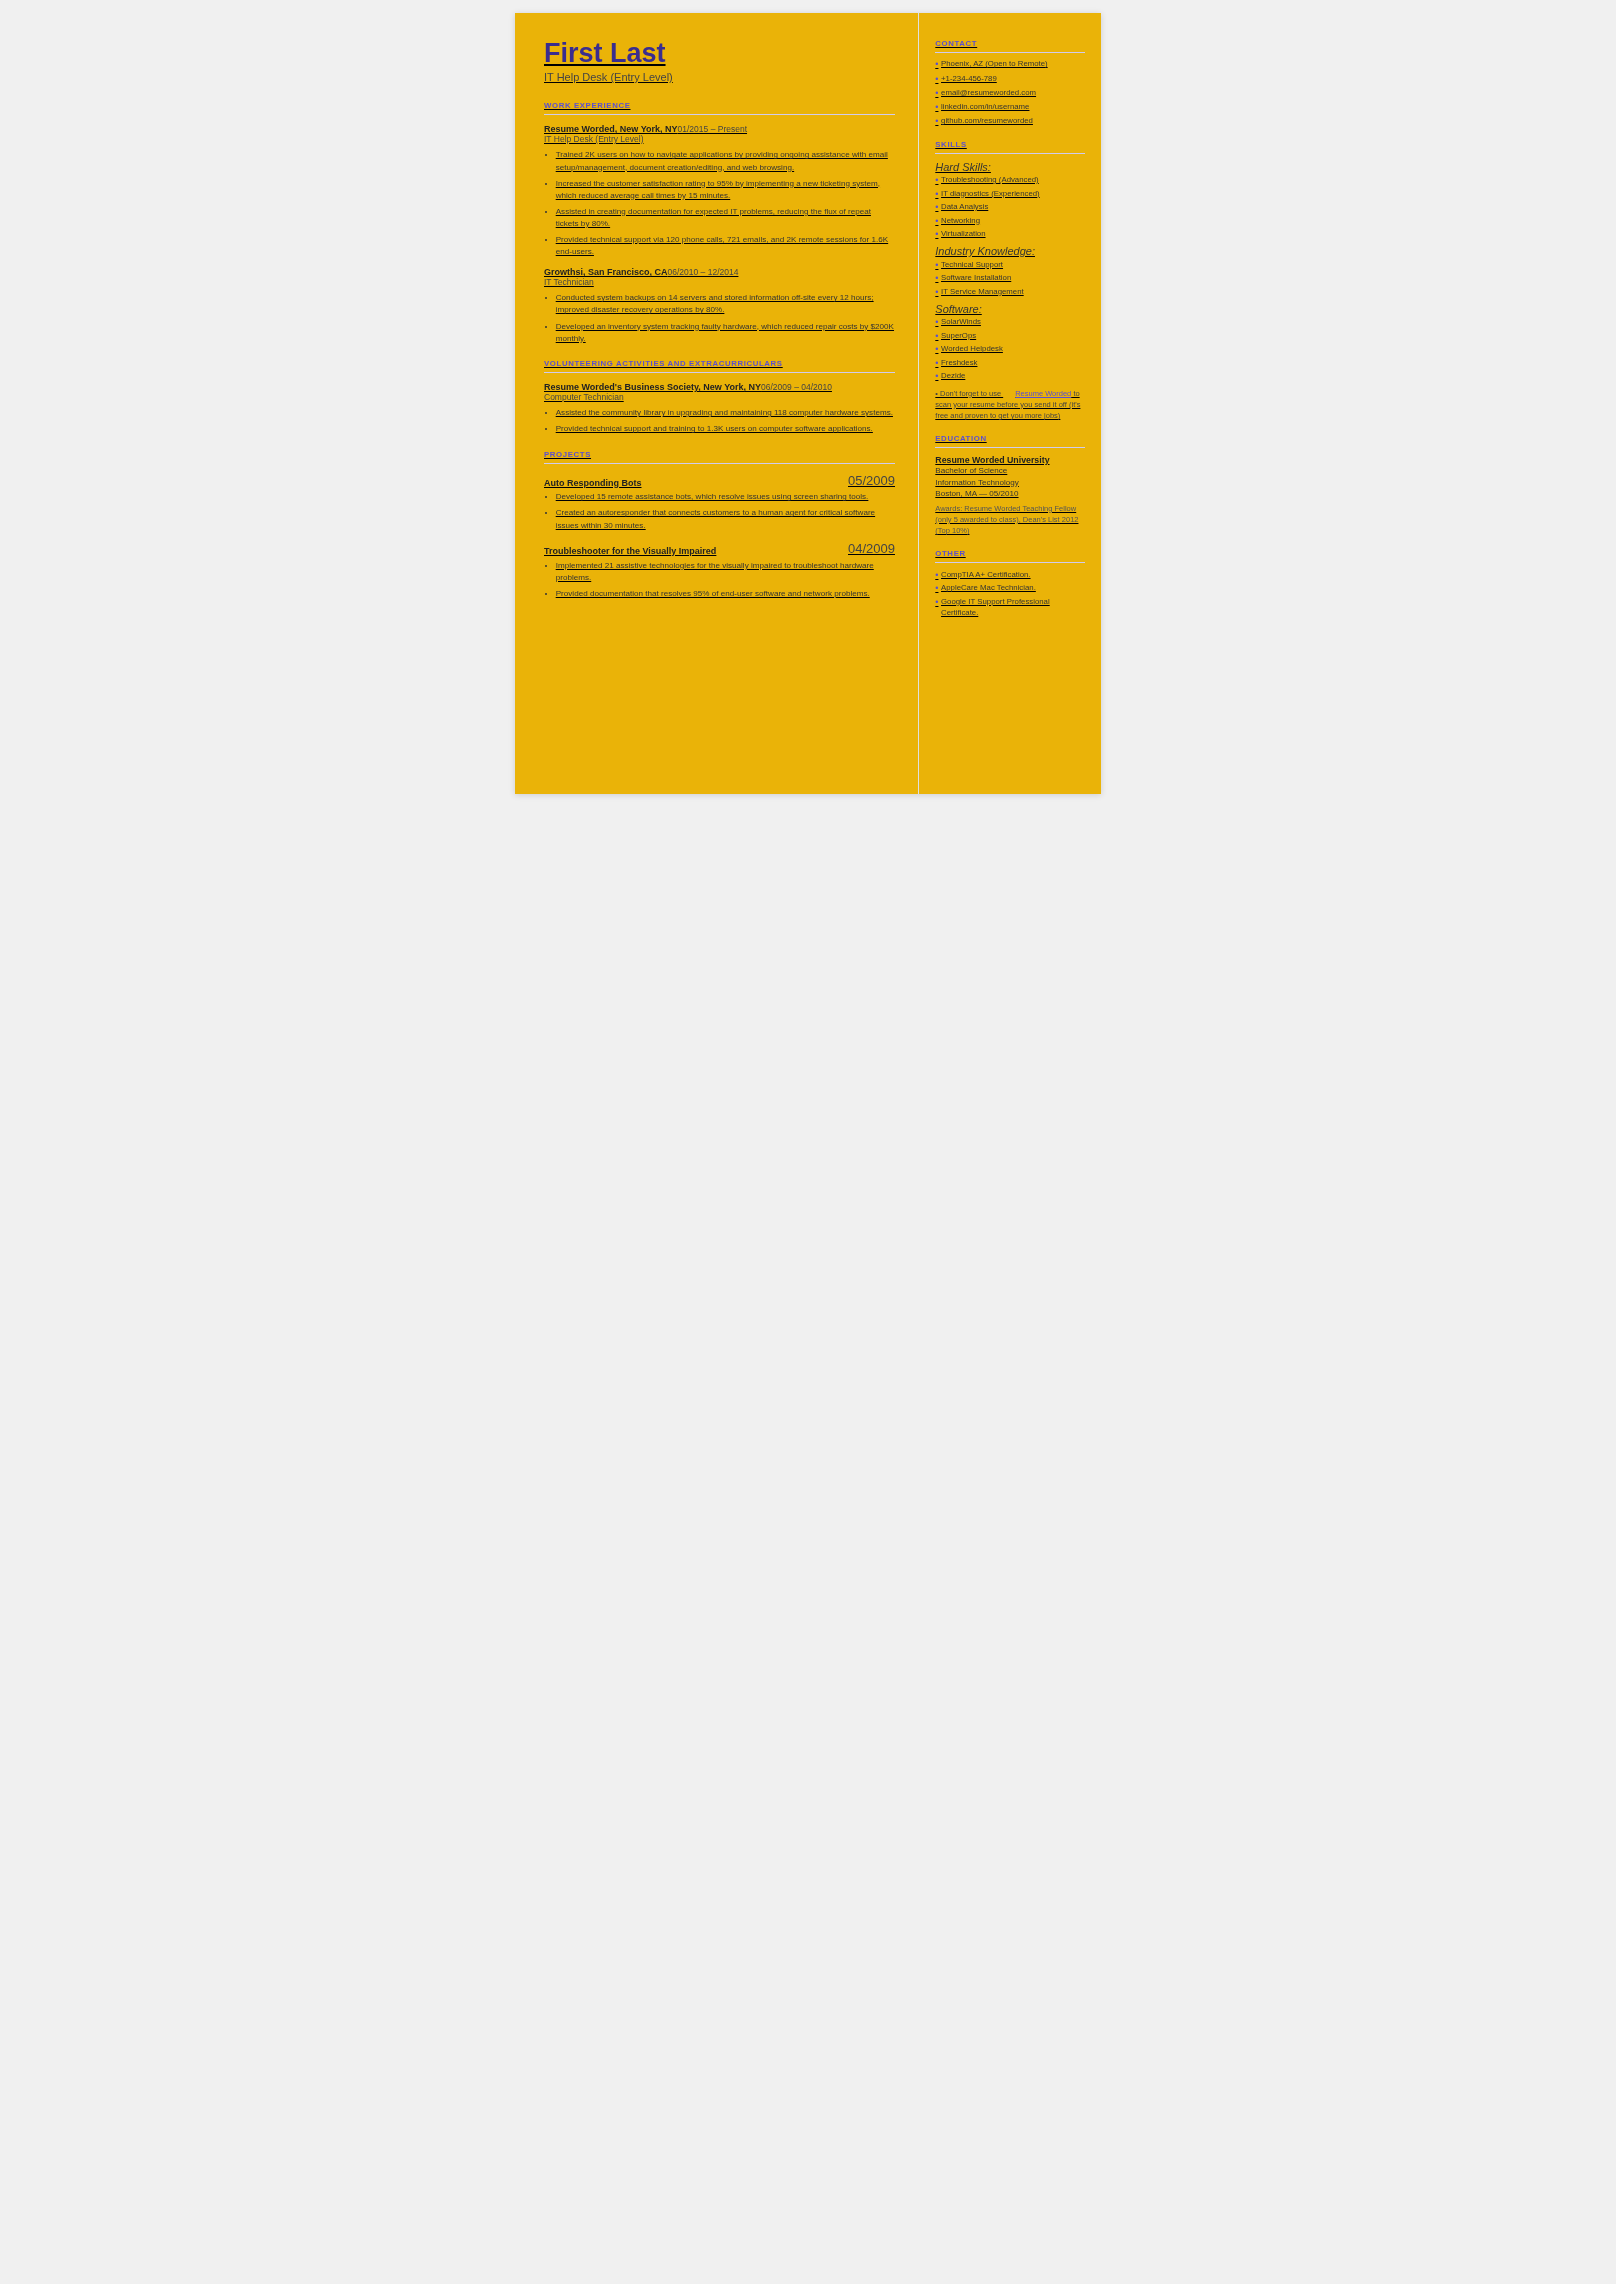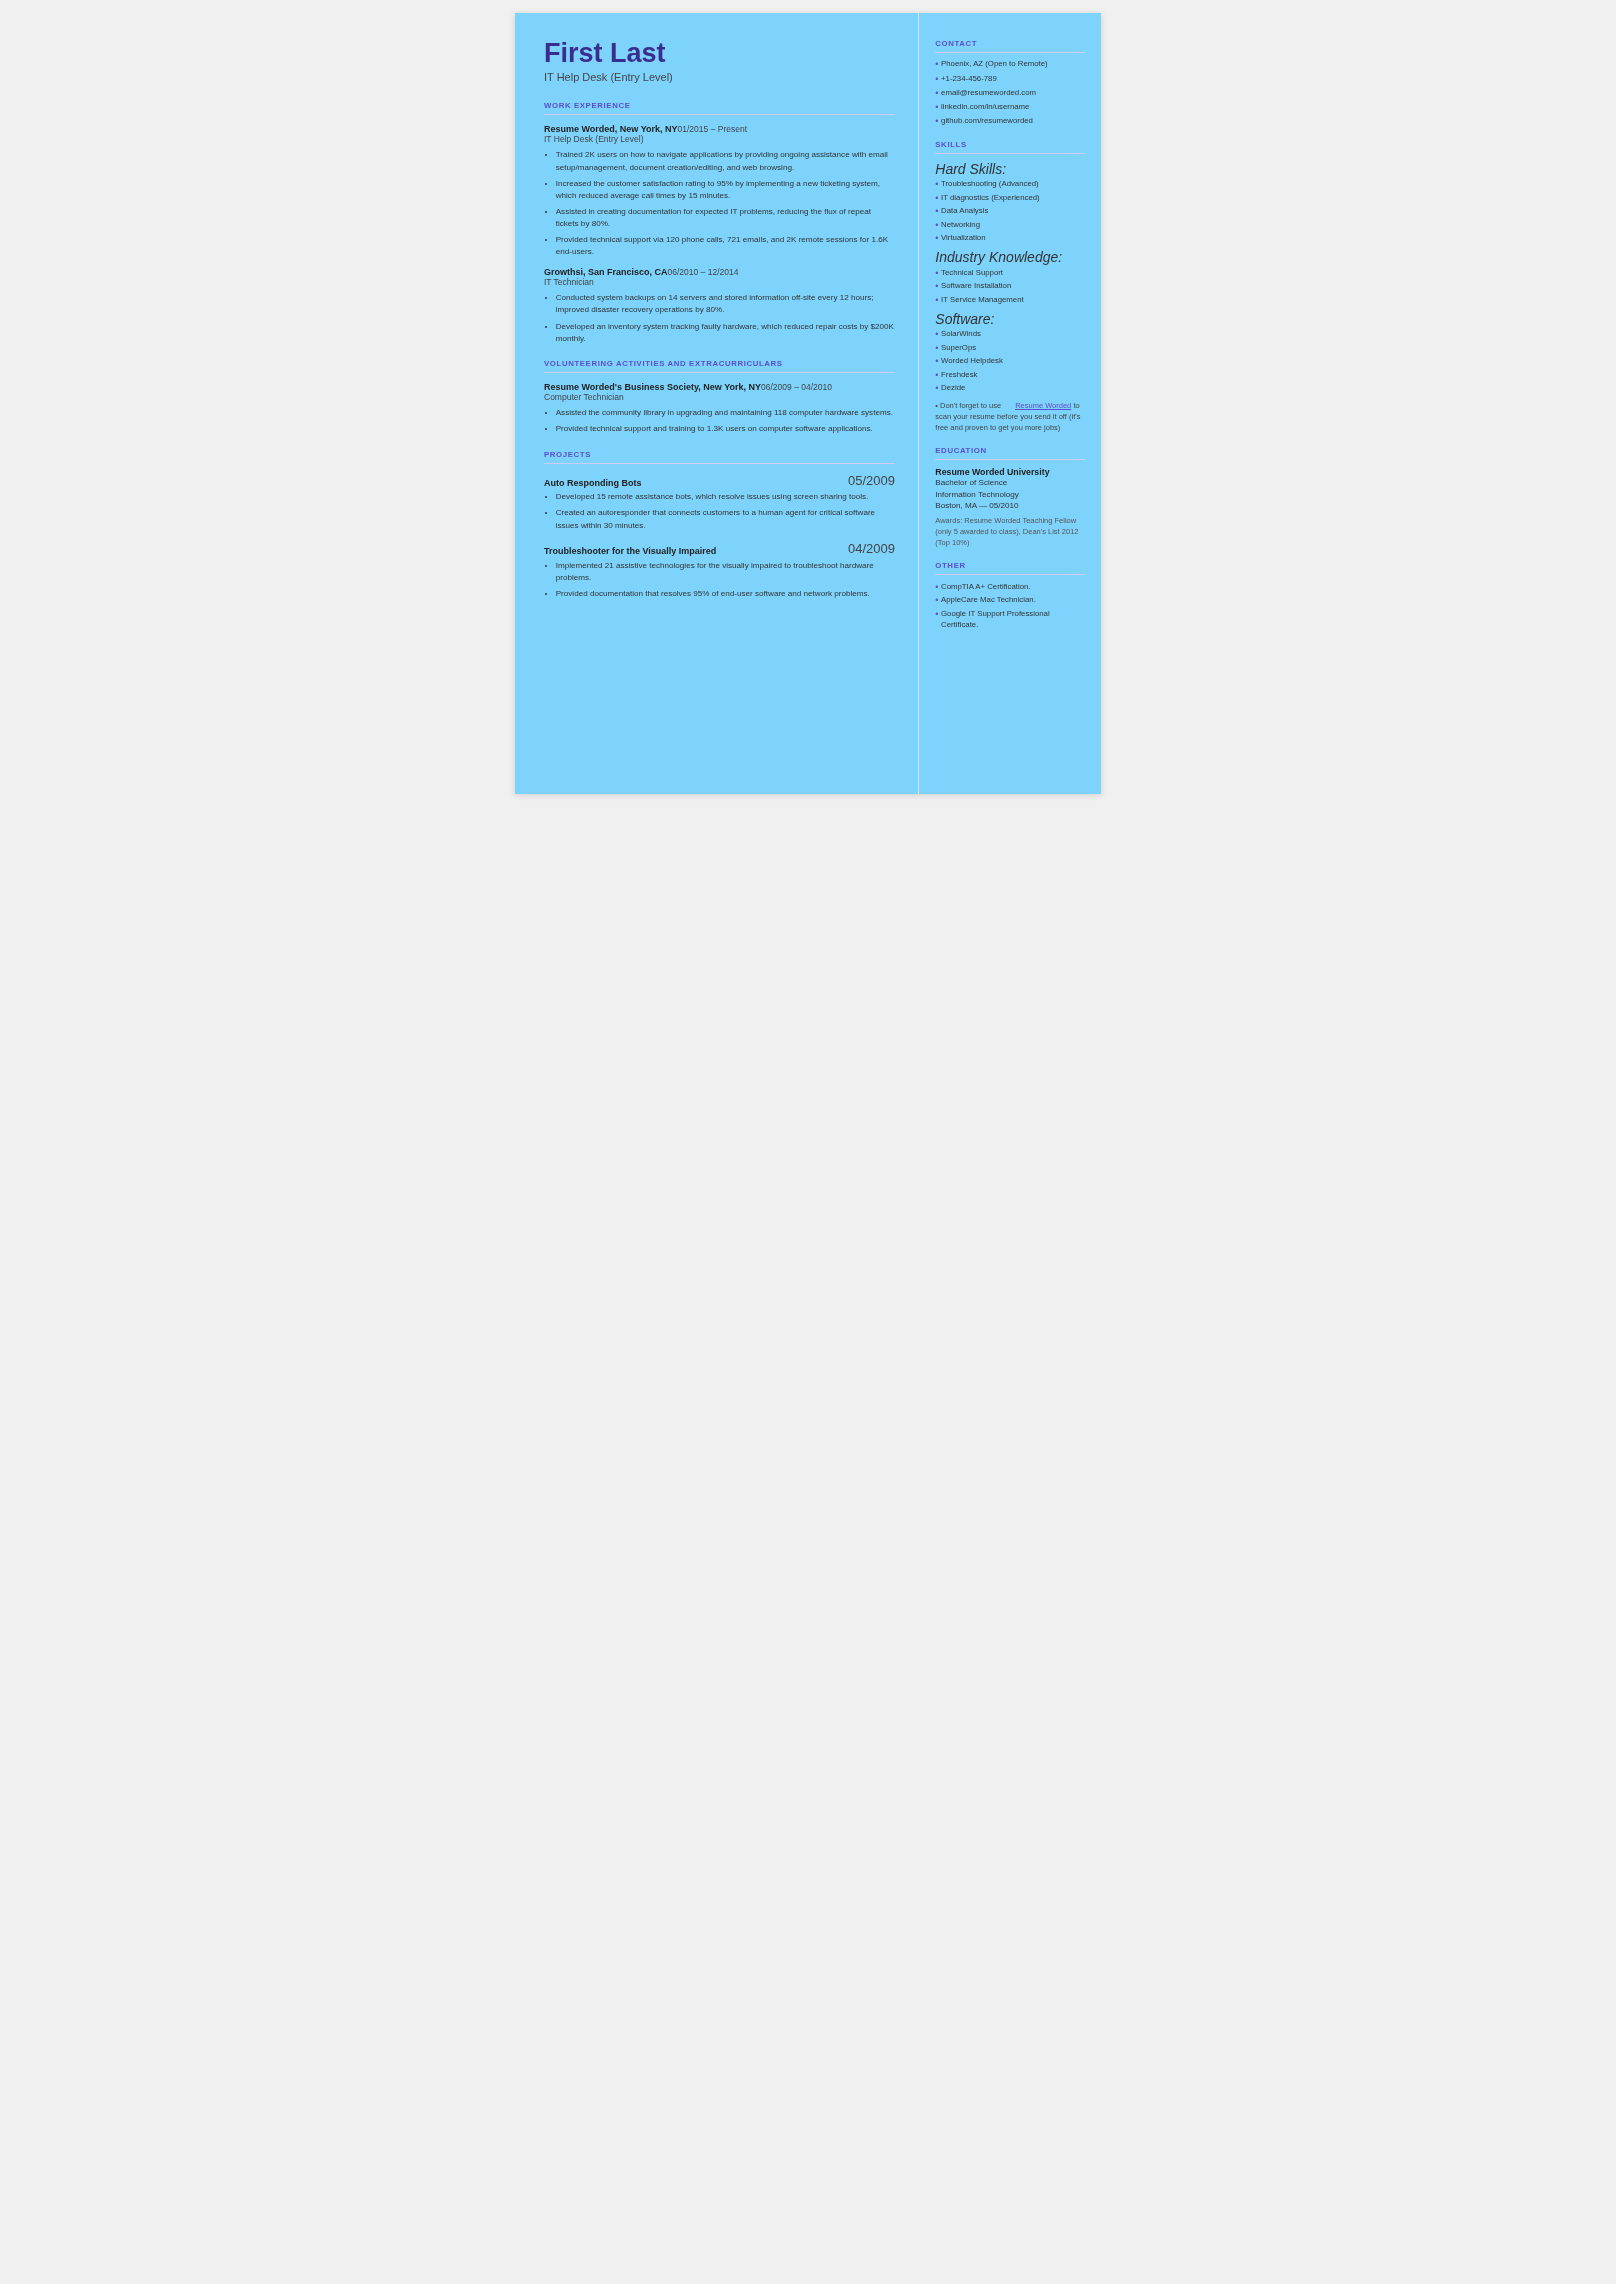--- a/index.html
+++ b/index.html
@@ -4,25 +4,26 @@
   <style>
     * { margin: 0; padding: 0; box-sizing: border-box; }
     body {
       font-family: Arial, sans-serif;
       background: #f0f0f0;
       display: flex;
       justify-content: center;
       padding: 13px;
     }
     .page {
-      background: #7dd3fc;
+      background: #eab308;
       width: 586px;
       min-height: 781px;
       display: flex;
       box-shadow: 0 1.3px 6.5px rgba(0,0,0,0.15);
+      text-decoration: underline;
     }
     .left-col {
       flex: 1;
       padding: 26px 23px 26px 29px;
       border-right: 0.7px solid #e0e0e0;
     }
     .right-col {
       width: 182px;
       padding: 26px 16.3px 26px 16.3px;
     }
@@ -129,21 +130,21 @@
       line-height: 1.4;
     }
     .contact-item::before {
       content: "•";
       color: #5b4fcf;
       font-size: 9px;
       line-height: 1.2;
       flex-shrink: 0;
     }
     .skills-category {
-      font-size: 14px;
+      font-size: 11px;
       font-style: italic;
       color: #333;
       margin-bottom: 2.6px;
       margin-top: 5.2px;
     }
     .skill-item {
       font-size: 7.8px;
       color: #333;
       margin-bottom: 2.6px;
       display: flex;

